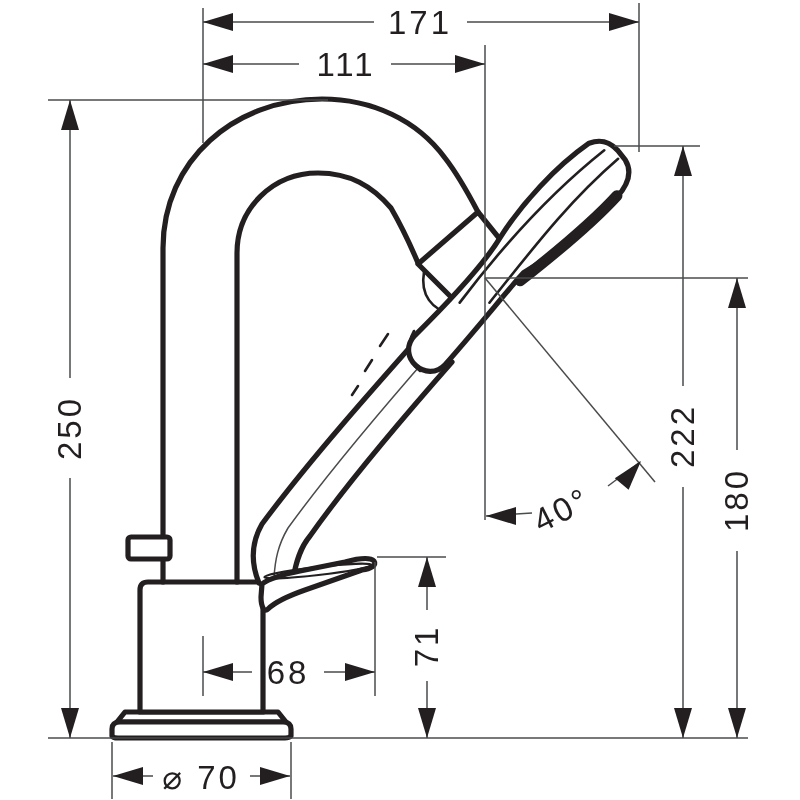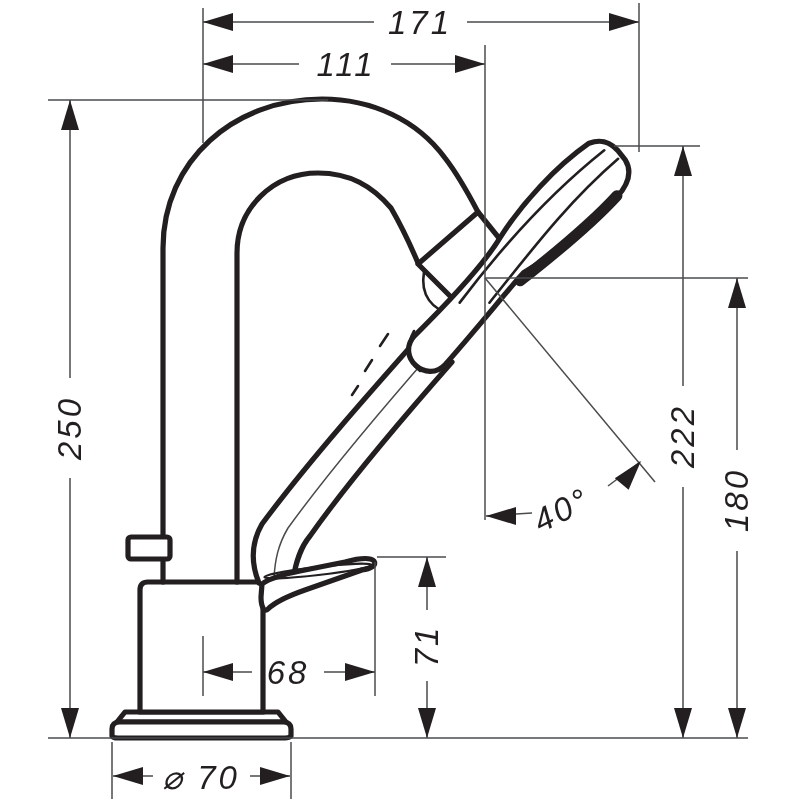--- a/index.html
+++ b/index.html
@@ -1,17 +1,17 @@
 <!DOCTYPE html>
 <html><head>
 <meta charset="utf-8">
 <style>
   html,body{margin:0;padding:0;background:#ffffff;}
   #stage{position:relative;width:800px;height:800px;background:#fff;overflow:hidden;
-         font-family:"Liberation Sans",sans-serif;font-style:italic;}
+         font-family:"Liberation Sans",sans-serif;}
   svg{display:block;}
   text{font-family:"Liberation Sans",sans-serif;font-size:33px;letter-spacing:3px;
        fill:#231f20;}
   .thin{stroke:#4a4b4d;stroke-width:1.5;fill:none;}
   .ink{stroke:#231f20;stroke-width:5.2;fill:none;stroke-linecap:round;stroke-linejoin:round;}
   .inkfill{stroke:#231f20;stroke-width:5.2;fill:#ffffff;stroke-linejoin:round;}
   .det{stroke:#231f20;stroke-width:2.6;fill:none;stroke-linecap:round;}
   .arrow{fill:#231f20;stroke:none;}
 </style>
 </head>

